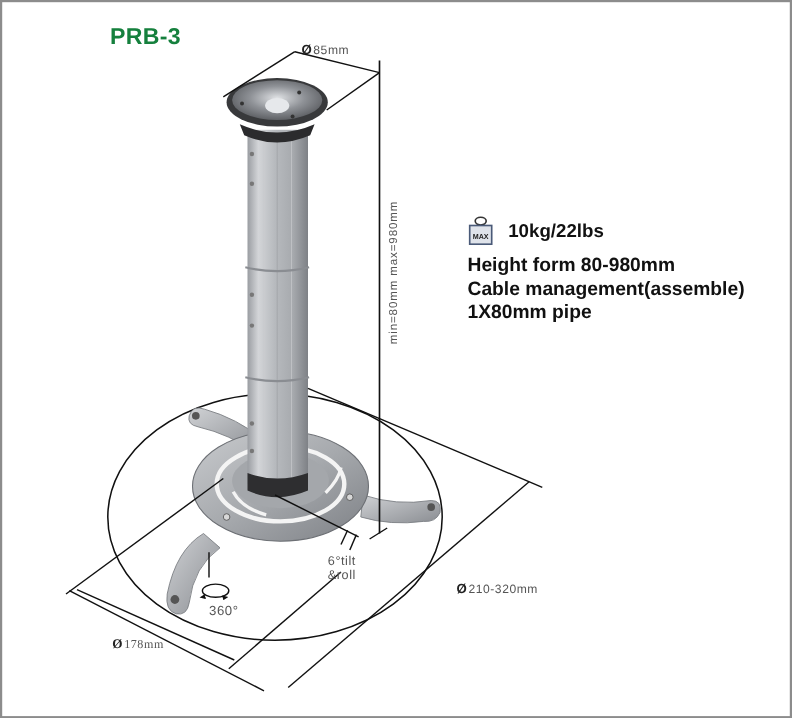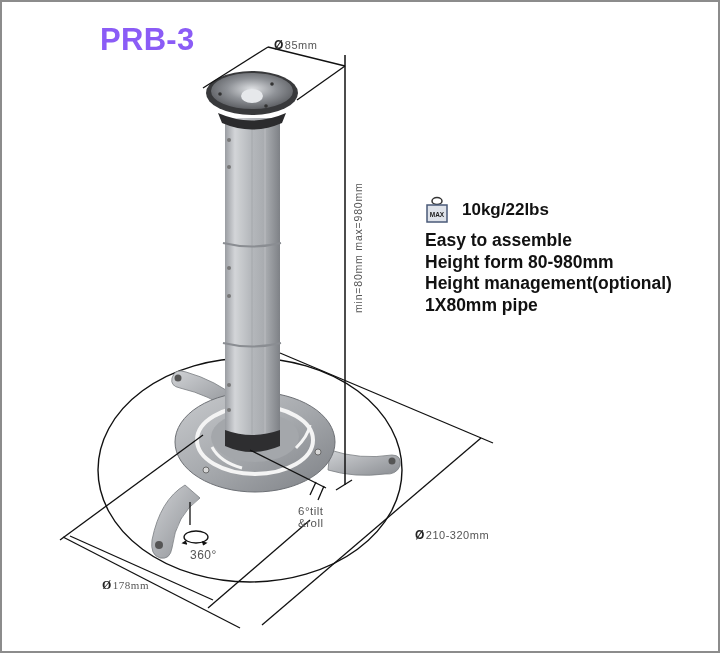--- a/index.html
+++ b/index.html
@@ -1,19 +1,19 @@
 <!DOCTYPE html>
 <html><head>
   <meta charset="utf-8">
   <style>
     html, body { margin: 0; padding: 0; background: #ffffff; }
     body { width: 720px; height: 653px; overflow: hidden; position: relative; font-family: "Liberation Sans", sans-serif; }
     .frame { position: absolute; left: 0; top: 0; width: 716px; height: 649px; border: 2px solid #8c8c8c; background: #ffffff; }
     svg.drawing { position: absolute; left: 0; top: 0; width: 720px; height: 653px; }
-    .title { position: absolute; left: 100px; top: 22px; font-size: 31px; font-weight: bold; color: #8b5cf6; letter-spacing: 0.3px; }
+    .title { position: absolute; left: 100px; top: 22px; font-size: 21px; font-weight: bold; color: #15803d; letter-spacing: 0.3px; }
     .dim { position: absolute; font-size: 11px; color: #555555; white-space: nowrap; letter-spacing: 0.5px; }
     .dim .phi { font-weight: bold; color: #222222; margin-right: 1px; font-size: 12px; }
     .dim-top { left: 274px; top: 38px; }
     .dim-height { left: 352px; top: 313px; transform-origin: 0 0; transform: rotate(-90deg); font-size: 10.5px; letter-spacing: 0.8px; }
     .dim-spread { left: 415px; top: 528px; }
     .dim-base { left: 102px; top: 578px; font-family: Liberation Serif, serif; }
     .dim-tilt { left: 298px; top: 505px; line-height: 12px; font-size: 11.5px; }
     .dim-rot { left: 190px; top: 548px; font-size: 12px; }
     .specs { position: absolute; left: 425px; top: 230px; font-size: 17.5px; font-weight: bold; color: #111111; line-height: 21.5px; }
     .spec-line { white-space: pre; }
@@ -154,17 +154,16 @@
 <div class="weight">
   <svg class="weight-icon" viewBox="0 0 24 27">
     <ellipse cx="12" cy="5" rx="5" ry="3.5" fill="none" stroke="#333" stroke-width="1.5"></ellipse>
     <rect x="2" y="9" width="20" height="17" fill="#dfe3ea" stroke="#4a5a78" stroke-width="1.5"></rect>
     <text x="12" y="21" text-anchor="middle" font-size="6.5" font-weight="bold" fill="#222" font-family="Liberation Sans, sans-serif">MAX</text>
   </svg>
   <span class="weight-label">10kg/22lbs</span>
 </div>
 
 <div class="specs">
-  <div class="spec-line">Easy to assemble</div>
   <div class="spec-line">Height form 80-980mm</div>
-  <div class="spec-line">Height management(optional)</div>
+  <div class="spec-line">Cable management(assemble)</div>
   <div class="spec-line">1X80mm pipe</div>
 </div>
 
 </body></html>

